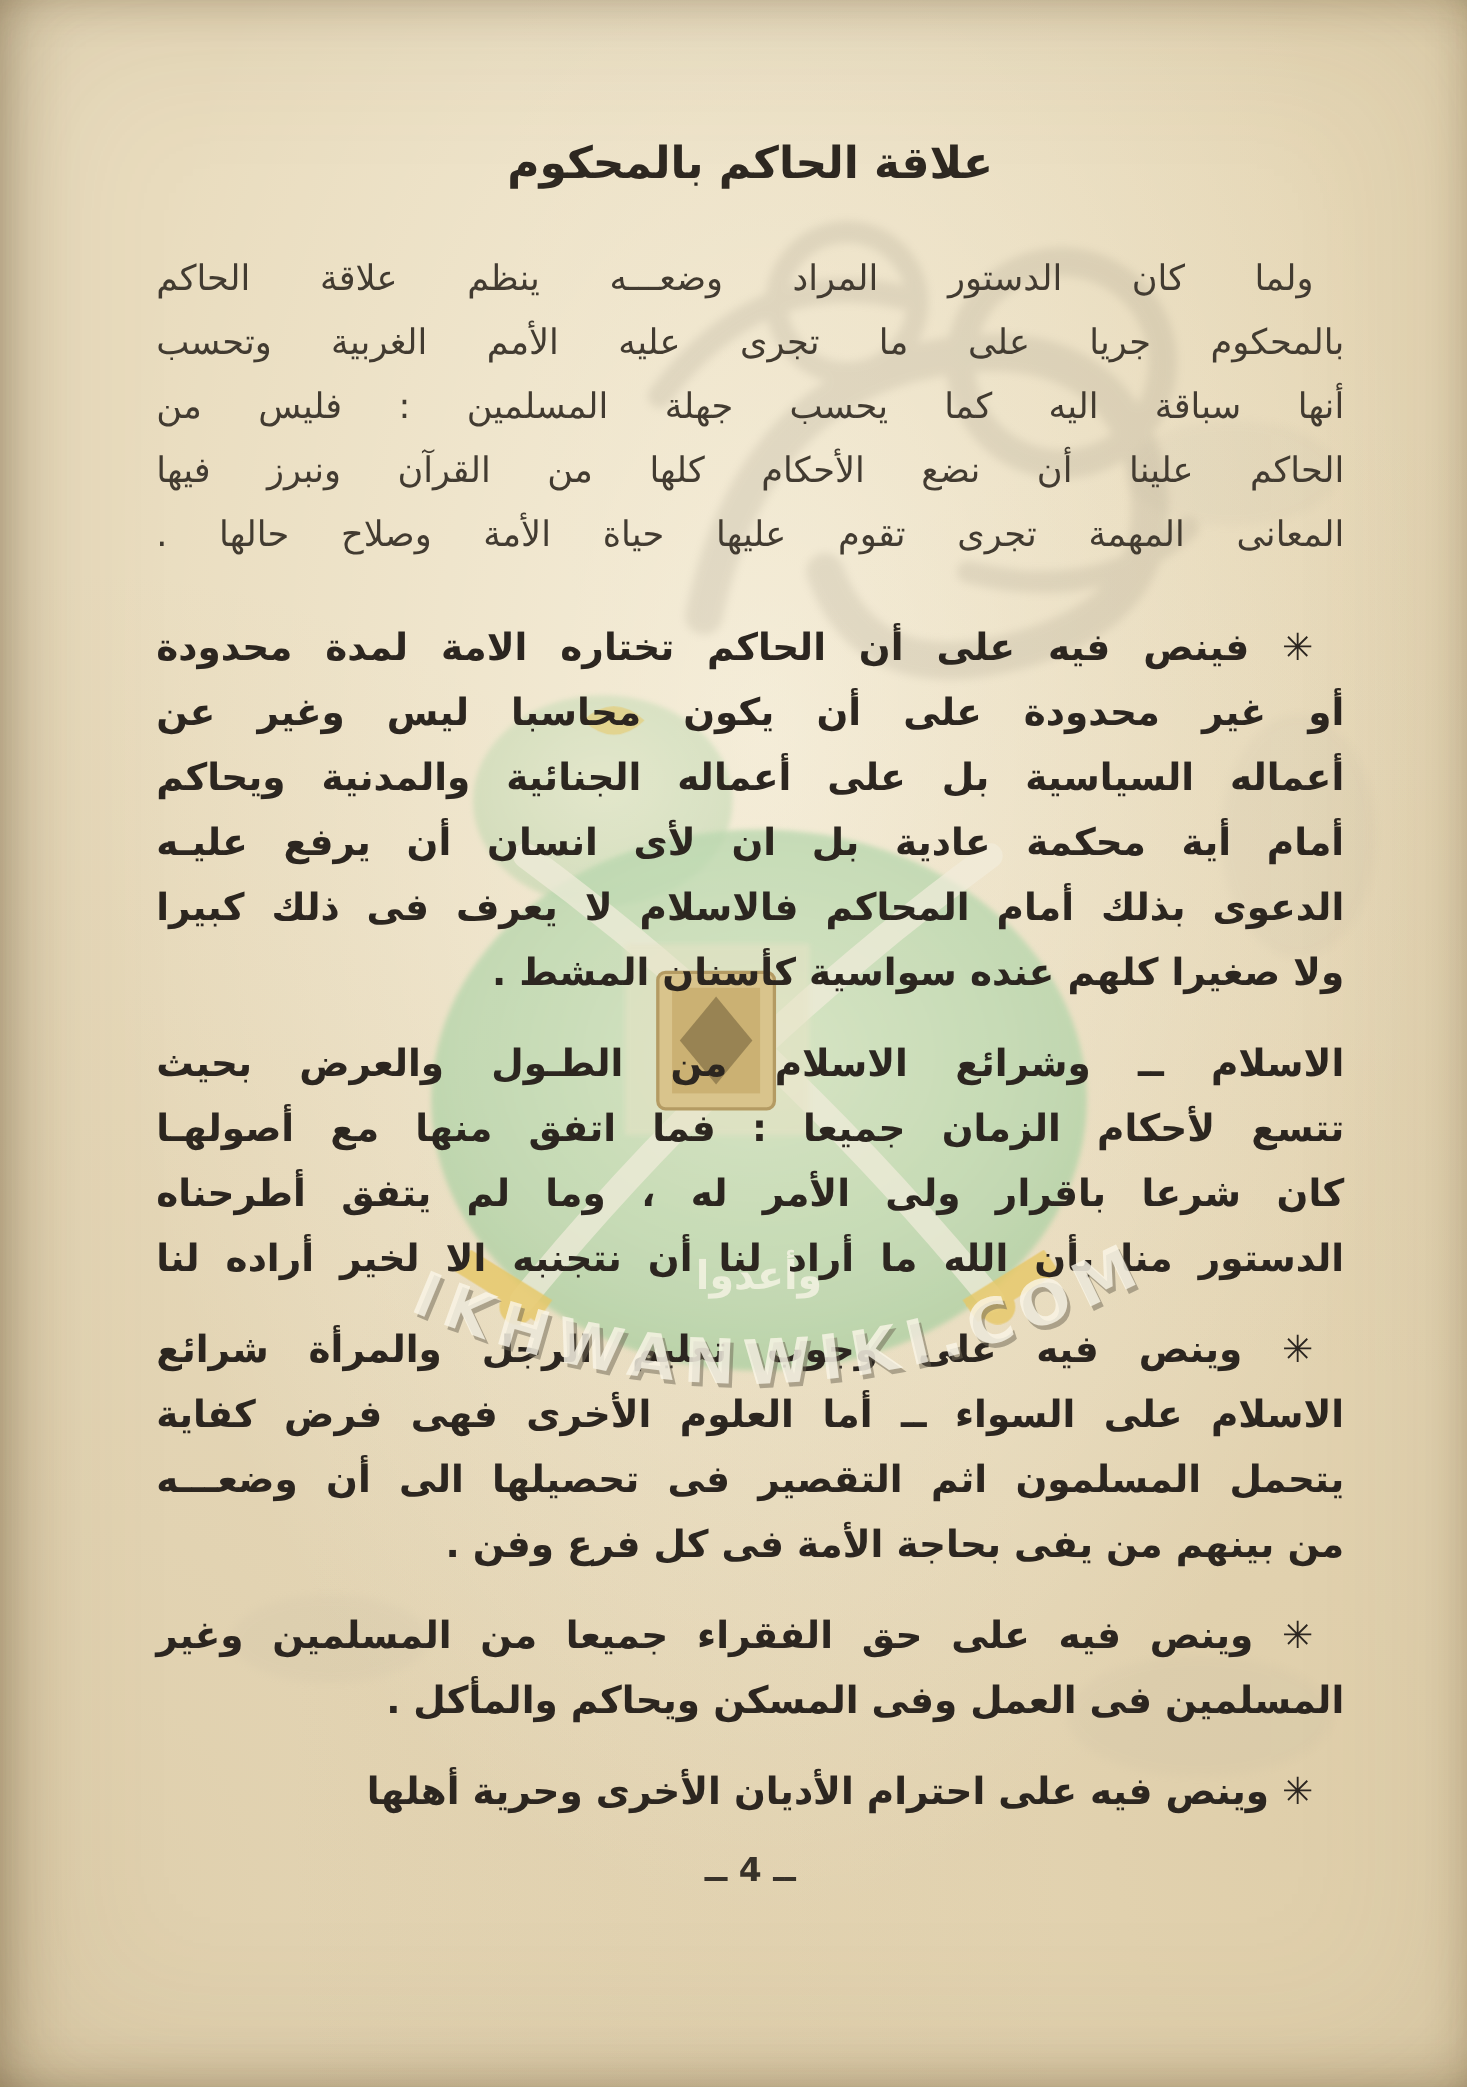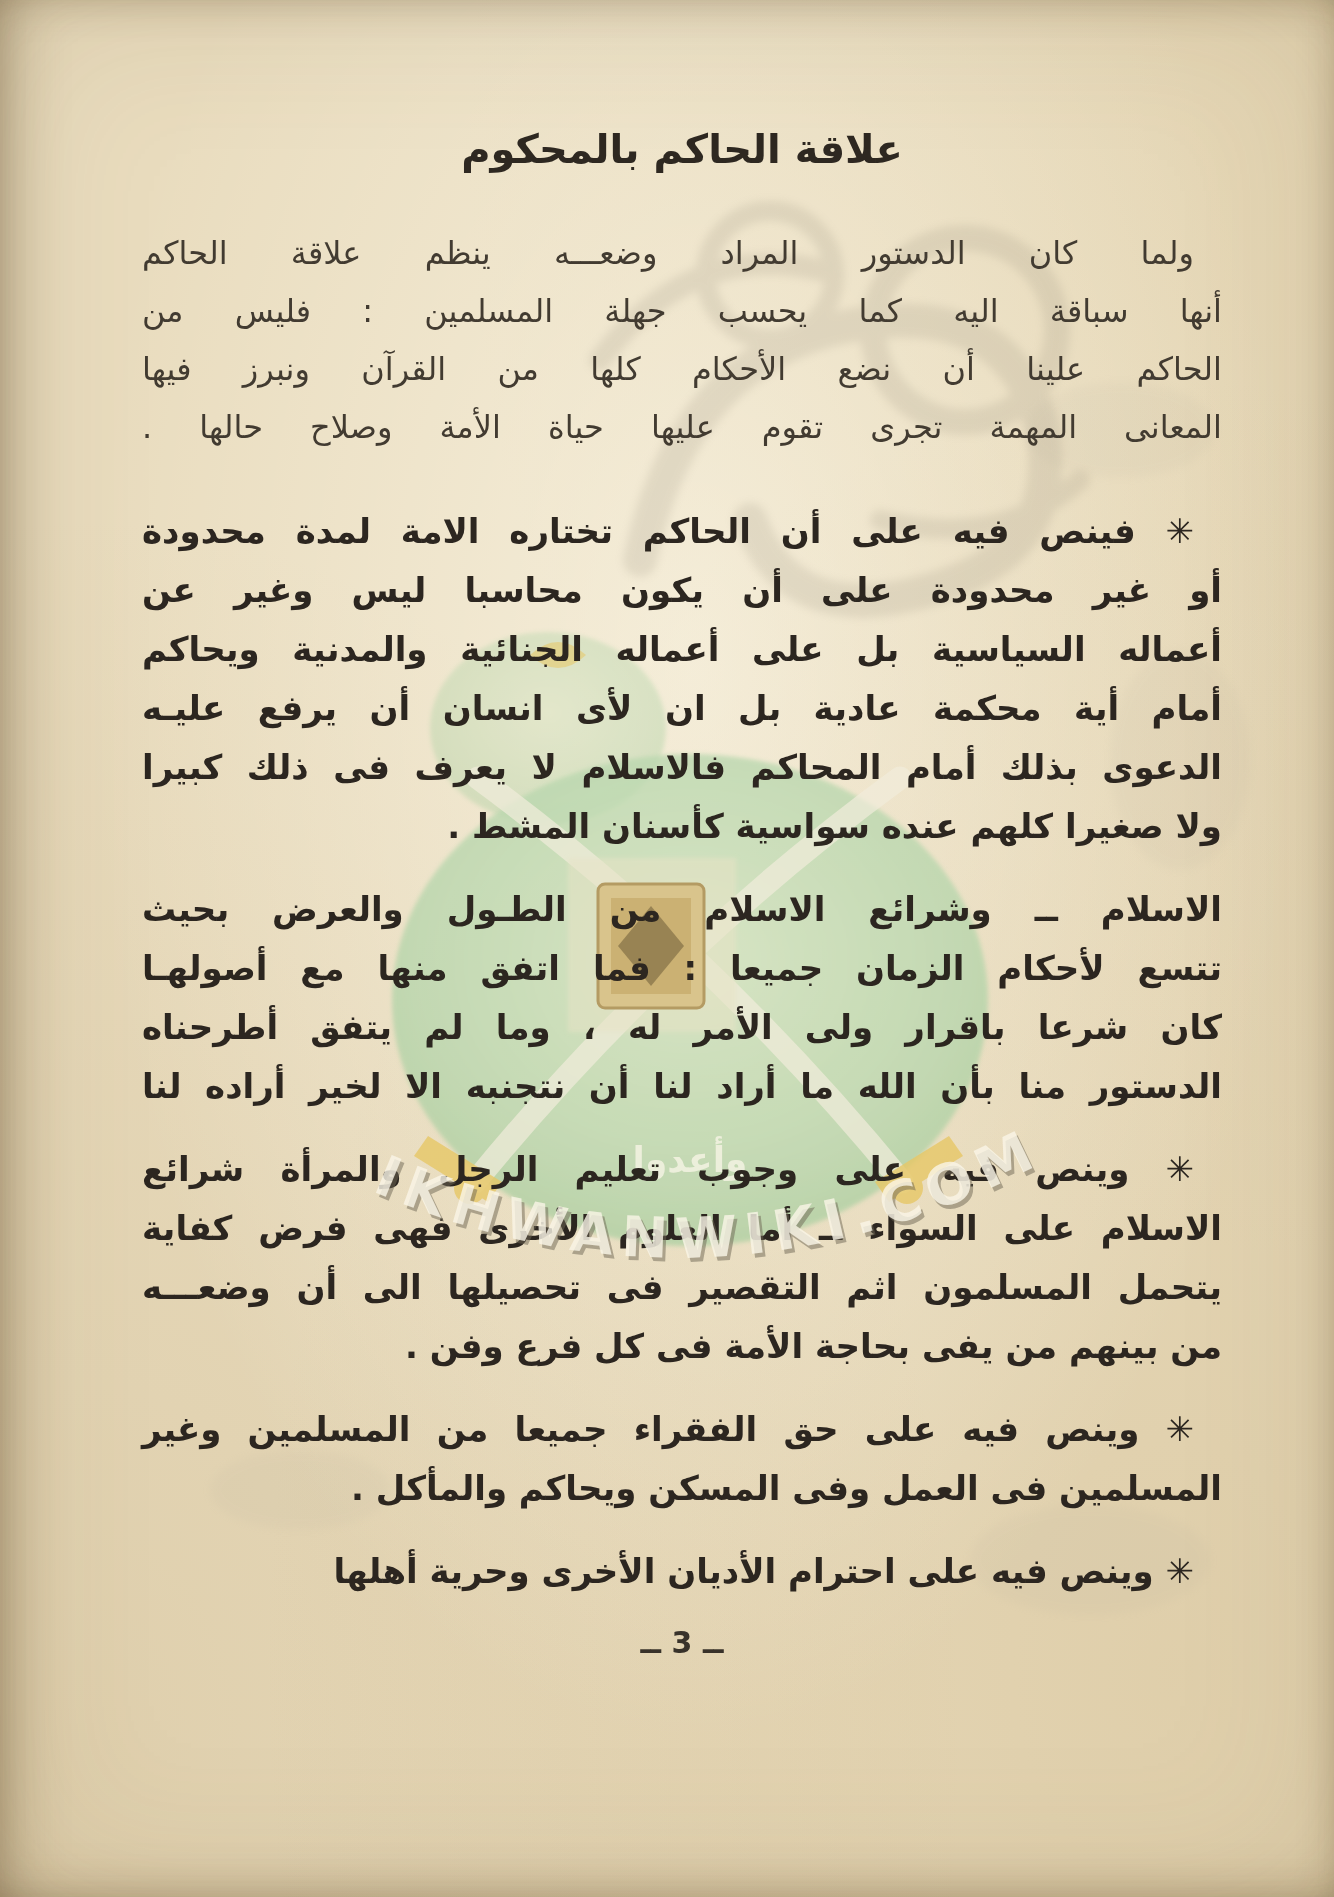--- a/index.html
+++ b/index.html
@@ -113,20 +113,21 @@
 
       <text x="690" y="1172" text-anchor="middle" font-size="36" font-weight="bold" font-family="DejaVu Sans, sans-serif" opacity="0.75" fill="#faf6e8">وأعدوا</text>
     </g>
   </svg>
 
   <div class="content">
     <h1 class="title">علاقة الحاكم بالمحكوم</h1>
 
     <div class="para regular">
         <div class="line indent">ولما كان الدستور المراد وضعـــه ينظم علاقة الحاكم</div>
+        <div class="line">بالمحكوم جريا على ما تجرى عليه الأمم الغربية وتحسب</div>
         <div class="line">أنها سباقة اليه كما يحسب جهلة المسلمين : فليس من</div>
         <div class="line">الحاكم علينا أن نضع الأحكام كلها من القرآن ونبرز فيها</div>
         <div class="line">المعانى المهمة تجرى تقوم عليها حياة الأمة وصلاح حالها .</div>
       </div>
     <div class="para bold">
         <div class="line indent">✳ فينص فيه على أن الحاكم تختاره الامة لمدة محدودة</div>
         <div class="line">أو غير محدودة على أن يكون محاسبا ليس وغير عن</div>
         <div class="line">أعماله السياسية بل على أعماله الجنائية والمدنية ويحاكم</div>
         <div class="line">أمام أية محكمة عادية بل ان لأى انسان أن يرفع عليـه</div>
         <div class="line">الدعوى بذلك أمام المحاكم فالاسلام لا يعرف فى ذلك كبيرا</div>
@@ -145,21 +146,21 @@
         <div class="line loose">من بينهم من يفى بحاجة الأمة فى كل فرع وفن .</div>
       </div>
     <div class="para bold">
         <div class="line indent">✳ وينص فيه على حق الفقراء جميعا من المسلمين وغير</div>
         <div class="line loose">المسلمين فى العمل وفى المسكن ويحاكم والمأكل .</div>
       </div>
     <div class="para bold">
         <div class="line loose indent">✳ وينص فيه على احترام الأديان الأخرى وحرية أهلها</div>
       </div>
 
-    <div class="footer">ــ 3 ــ</div>
+    <div class="footer">ــ 4 ــ</div>
   </div>
 
   <svg class="wm-top" viewBox="0 0 1334 1897">
     <defs>
       <path id="arc" d="M 352 1182 Q 692 1340 1032 1168" fill="none"></path>
     </defs>
     <g font-family="DejaVu Sans, sans-serif" font-size="56" font-weight="bold" letter-spacing="9">
       <g transform="translate(3,4)" opacity="0.5">
         <text fill="#6e6755">
           <textPath href="#arc" startOffset="3%">IKHWANWIKI.COM</textPath>

